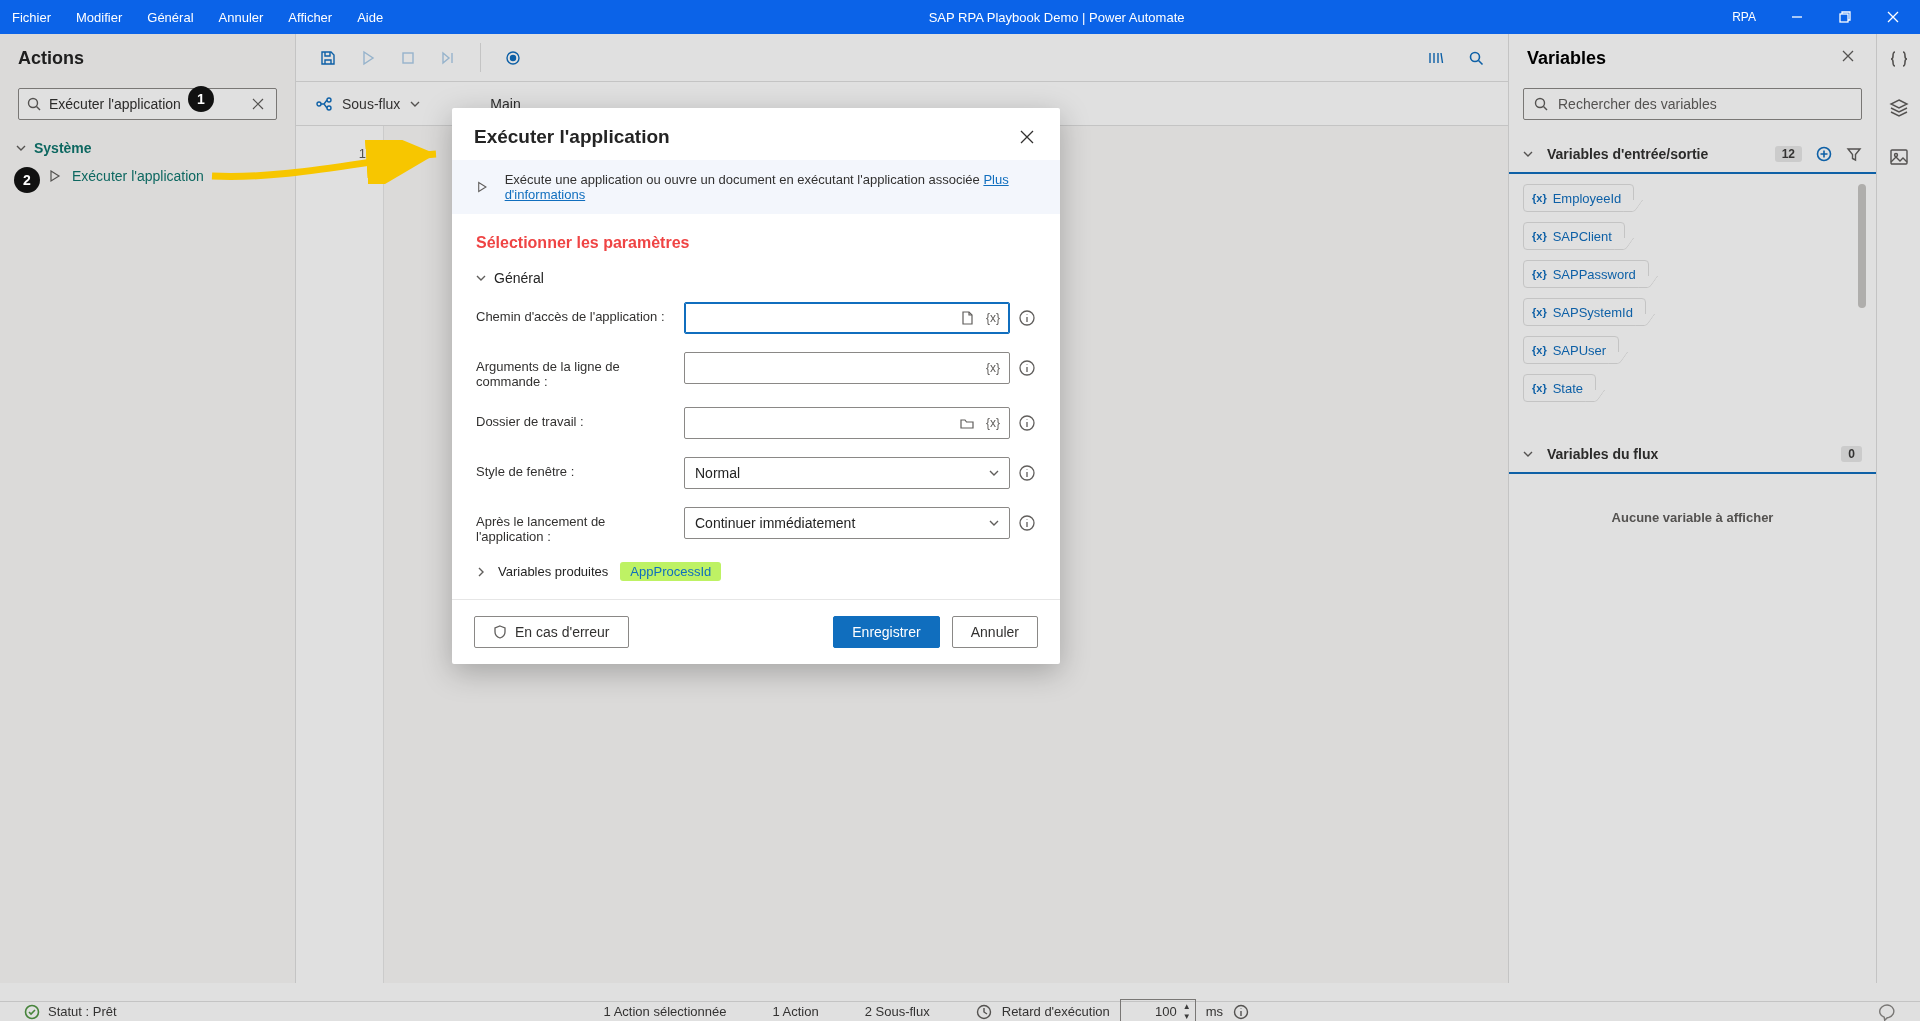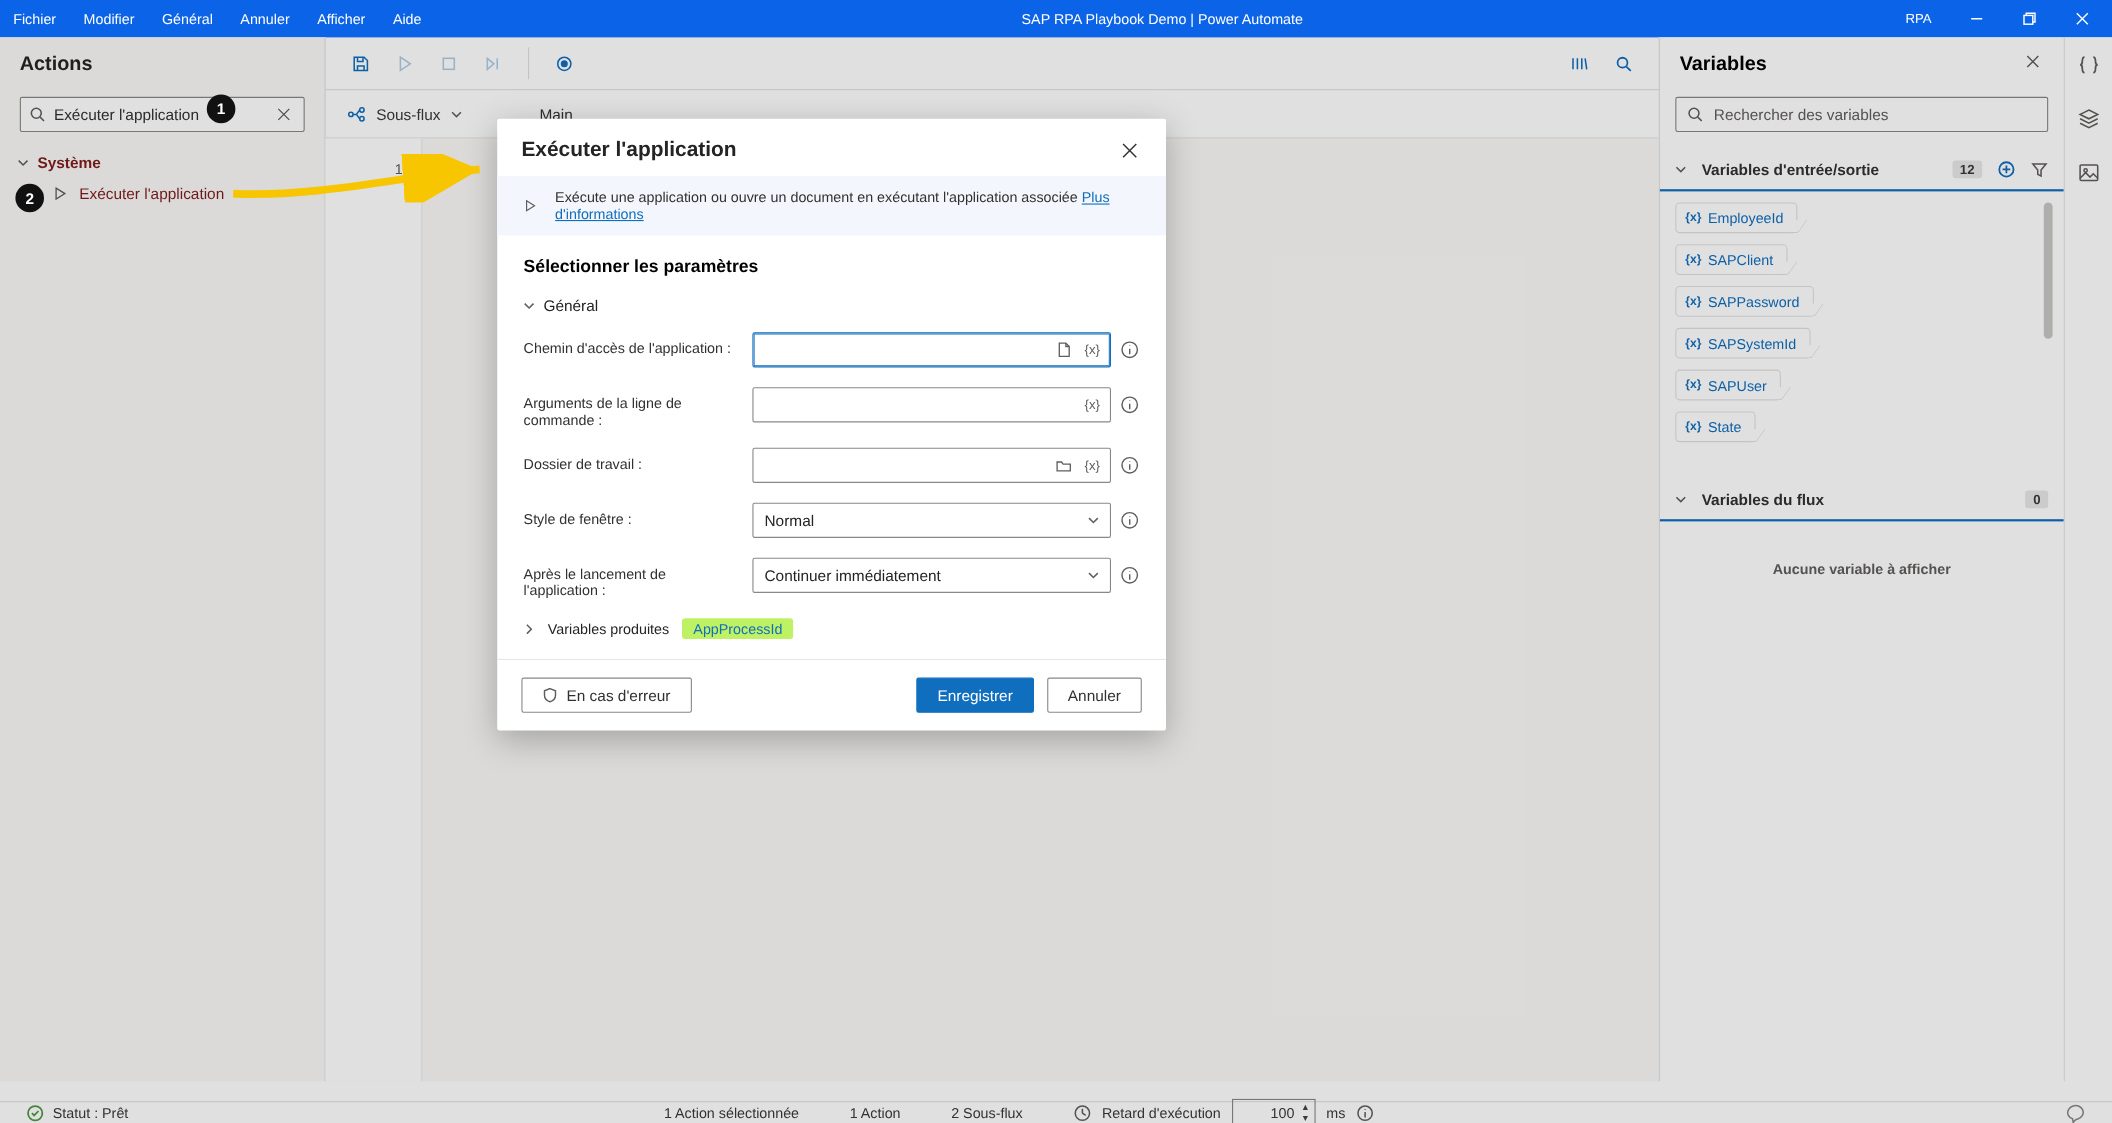--- a/index.html
+++ b/index.html
@@ -21,21 +21,21 @@
 .col-actions { width: 296px; border-right: 1px solid #e0e0e0; background: #faf9f8; }
 .col-canvas { flex: 1; display: flex; flex-direction: column; }
 .col-vars { width: 368px; border-left: 1px solid #e0e0e0; background: #fff; position: relative; }
 .col-rail { width: 44px; border-left: 1px solid #e0e0e0; background: #fff; display: flex; flex-direction: column; align-items: center; padding-top: 16px; gap: 30px; }
 
 
 .panel-head { height: 48px; display: flex; align-items: center; padding: 0 18px; font-size: 18px; font-weight: 600; color: #242424; }
 .search-wrap { margin: 6px 18px 14px; height: 32px; border: 1px solid #8a8886; border-radius: 2px; display: flex; align-items: center; padding: 0 8px; gap: 8px; background: #fff; position: relative; }
 .search-wrap input { flex: 1; border: none; outline: none; font-size: 14px; color: #323130; background: transparent; }
 .search-wrap .clear { cursor: pointer; color: #605e5c; font-size: 14px; padding: 0 4px; }
-.tree { padding: 0 12px; font-size: 14px; color: #7f1d1d; }
+.tree { padding: 0 12px; font-size: 14px; color: #0f766e; }
 .tree .grp { display: flex; align-items: center; gap: 8px; padding: 6px 4px; font-weight: 600; cursor: pointer; }
 .tree .item { display: flex; align-items: center; gap: 10px; padding: 6px 4px 6px 36px; cursor: pointer; }
 .tree .item svg { width: 14px; height: 14px; stroke: #605e5c; }
 
 
 .toolbar { height: 48px; border-bottom: 1px solid #e0e0e0; display: flex; align-items: center; }
 .toolbar .group { display: flex; align-items: center; gap: 8px; padding: 0 16px; height: 100%; }
 .toolbar .sep { width: 1px; background: #e0e0e0; height: 60%; }
 .tool-btn { width: 32px; height: 32px; display: flex; align-items: center; justify-content: center; cursor: pointer; border-radius: 2px; }
 .tool-btn svg { width: 16px; height: 16px; }
@@ -80,21 +80,21 @@
 
 
 .scrim { position: absolute; inset: 34px 0 0 0; background: rgba(0,0,0,.12); }
 .modal { position: absolute; left: 452px; top: 108px; width: 608px; background: #fff; box-shadow: 0 8px 30px rgba(0,0,0,.25); border-radius: 2px; display: flex; flex-direction: column; }
 .modal .mhead { display: flex; align-items: center; padding: 18px 22px 12px; }
 .modal .mhead .t { font-size: 19px; font-weight: 600; color: #242424; flex: 1; }
 .modal .mhead .x { cursor: pointer; padding: 4px; }
 .modal .info { background: #f3f6fc; padding: 12px 24px; display: flex; align-items: center; gap: 16px; font-size: 13px; color: #323130; }
 .modal .info a { color: #106ebe; text-decoration: underline; cursor: pointer; }
 .modal .body { padding: 20px 24px 8px; overflow: auto; }
-.modal .body .sect-title { font-size: 16px; font-weight: 600; margin-bottom: 18px; color: #000000; }
+.modal .body .sect-title { font-size: 16px; font-weight: 600; margin-bottom: 18px; color: #ef4444; }
 .modal .body .collapse { display: flex; align-items: center; gap: 8px; font-size: 14px; font-weight: 400; color: #242424; margin-bottom: 16px; cursor: pointer; }
 .field { display: flex; align-items: flex-start; gap: 18px; margin-bottom: 18px; }
 .field .lbl { width: 190px; font-size: 13px; color: #323130; padding-top: 7px; }
 .field .ctrlwrap { flex: 1; display: flex; align-items: center; gap: 8px; }
 .txtbox { flex: 1; height: 32px; border: 1px solid #8a8886; border-radius: 2px; display: flex; align-items: center; padding: 0 6px; gap: 6px; }
 .txtbox.focus { border-color: #106ebe; box-shadow: inset 0 0 0 1px #106ebe; }
 .txtbox input { flex: 1; border: none; outline: none; font-size: 14px; }
 .txtbox .adorn { width: 20px; height: 20px; display: flex; align-items: center; justify-content: center; cursor: pointer; color: #605e5c; font-size: 12px; }
 .infoico { width: 18px; height: 18px; color: #605e5c; }
 .selectbox { flex: 1; height: 32px; border: 1px solid #8a8886; border-radius: 2px; display: flex; align-items: center; padding: 0 10px; font-size: 14px; color: #242424; justify-content: space-between; cursor: pointer; }

